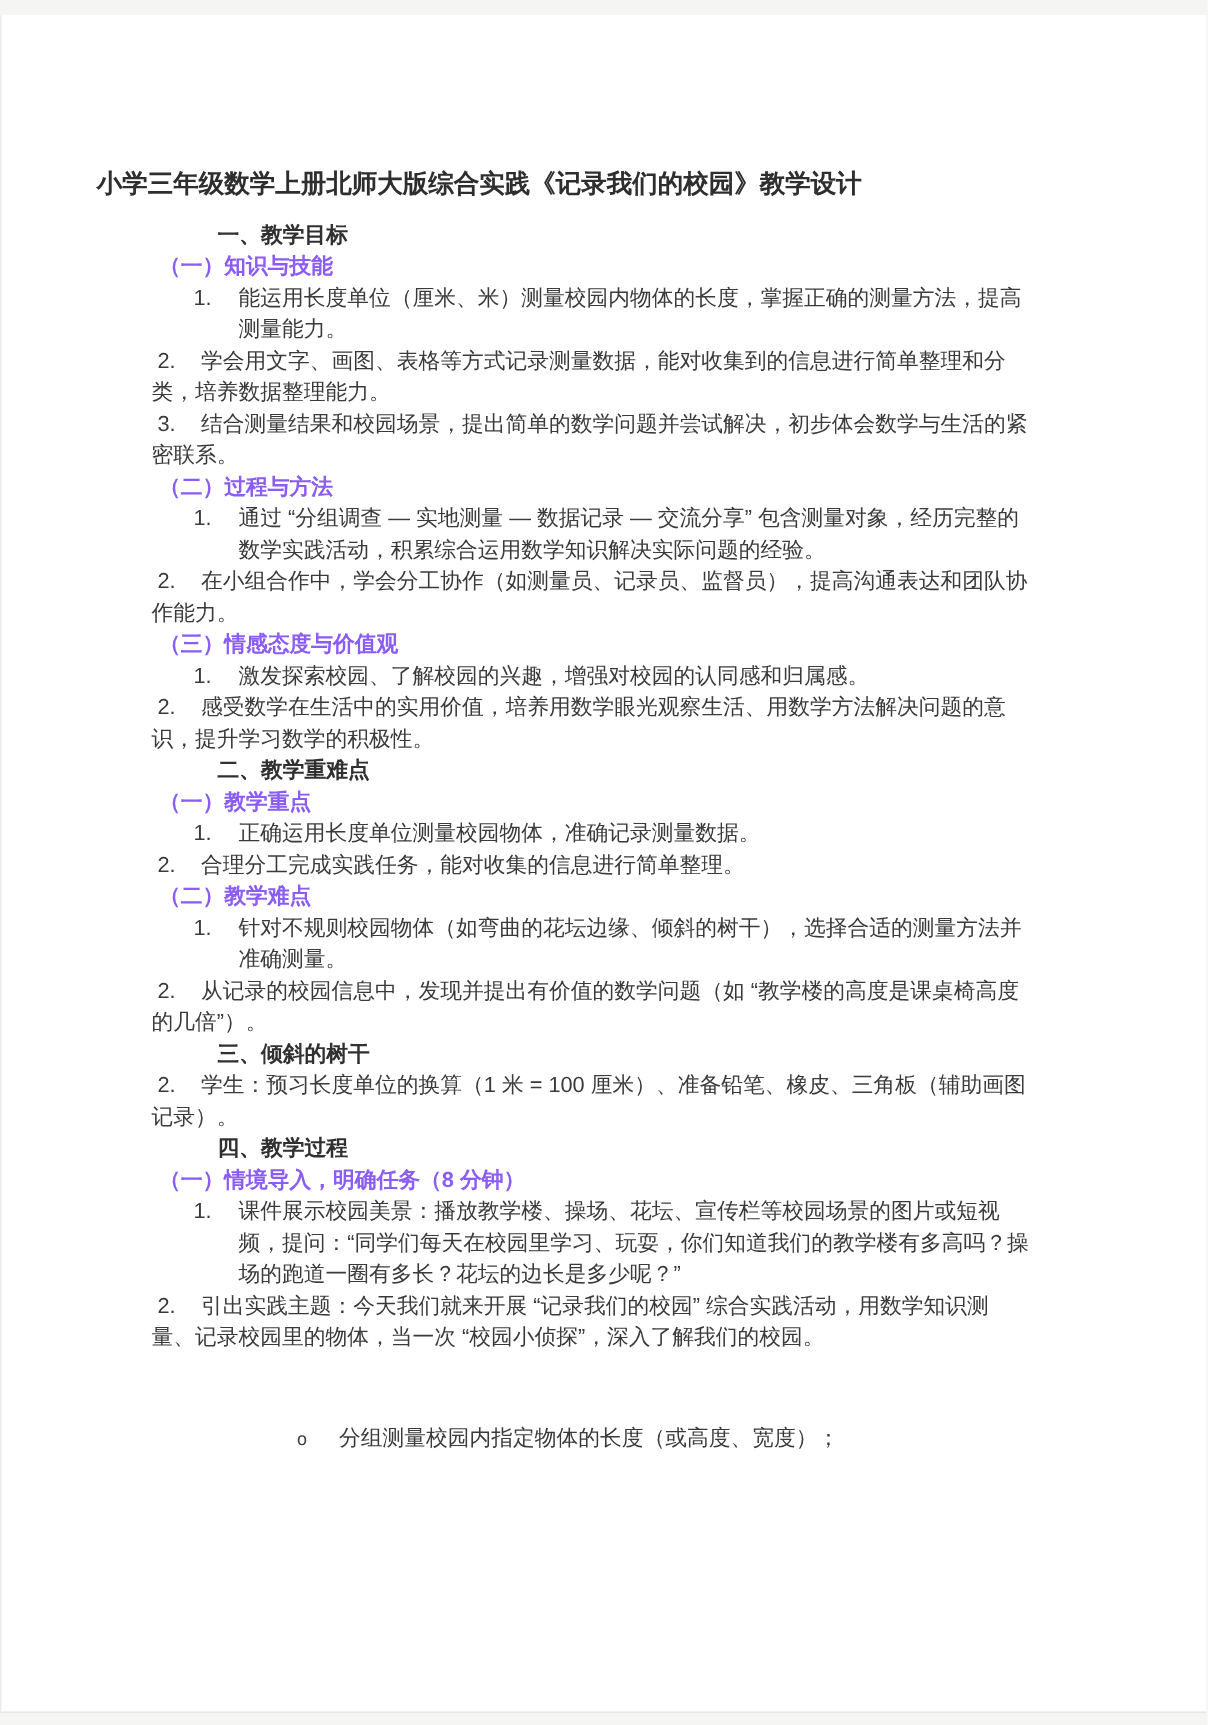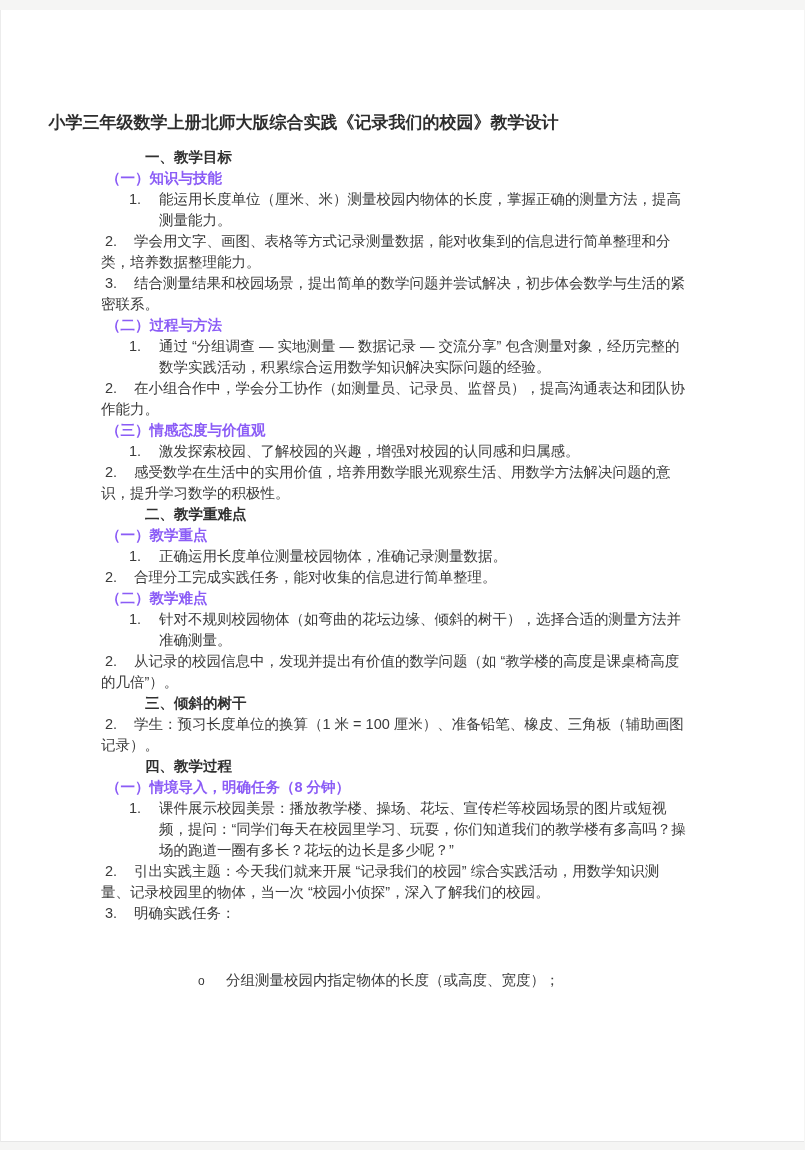--- a/index.html
+++ b/index.html
@@ -21,21 +21,21 @@
     left: 0;
     width: 804px;
     height: 1132px;
     background: #ffffff;
     border-left: 1px solid #ececec;
     border-bottom: 1px solid #e6e6e6;
     box-sizing: border-box;
   }
   .doc-title {
     width: 605px;
-    margin: 0 0 12px 0;
+    margin: 0 0 12px 16px;
     padding-top: 101px;
     text-align: center;
     font-size: 17px;
     line-height: 24px;
     font-weight: bold;
     color: #2e2e2e;
   }
   .doc-body {
     margin-left: 100px;
     width: 585px;
@@ -99,17 +99,16 @@
         <div class="blk num-flush"><span class="marker">2.</span><span>合理分工完成实践任务，能对收集的信息进行简单整理。</span></div>
         <div class="blk heading-2"><span>（二）教学难点</span></div>
         <div class="blk num-indent"><span class="marker">1.</span><span>针对不规则校园物体（如弯曲的花坛边缘、倾斜的树干），选择合适的测量方法并准确测量。</span></div>
         <div class="blk num-flush"><span class="marker">2.</span><span>从记录的校园信息中，发现并提出有价值的数学问题（如 “教学楼的高度是课桌椅高度的几倍”）。</span></div>
         <div class="blk heading-1"><span>三、倾斜的树干</span></div>
         <div class="blk num-flush"><span class="marker">2.</span><span>学生：预习长度单位的换算（1 米 = 100 厘米）、准备铅笔、橡皮、三角板（辅助画图记录）。</span></div>
         <div class="blk heading-1"><span>四、教学过程</span></div>
         <div class="blk heading-2"><span>（一）情境导入，明确任务（8 分钟）</span></div>
         <div class="blk num-indent"><span class="marker">1.</span><span>课件展示校园美景：播放教学楼、操场、花坛、宣传栏等校园场景的图片或短视频，提问：“同学们每天在校园里学习、玩耍，你们知道我们的教学楼有多高吗？操场的跑道一圈有多长？花坛的边长是多少呢？”</span></div>
         <div class="blk num-flush"><span class="marker">2.</span><span>引出实践主题：今天我们就来开展 “记录我们的校园” 综合实践活动，用数学知识测量、记录校园里的物体，当一次 “校园小侦探”，深入了解我们的校园。</span></div>
-        <div class="blk num-flush"><span class="marker">3.</span><span>明确实践任务：</span></div>
         <div class="blk bullet"><span class="marker">o</span><span>分组测量校园内指定物体的长度（或高度、宽度）；</span></div>
       </div>
   </div>
 </div>
 
 </body></html>

